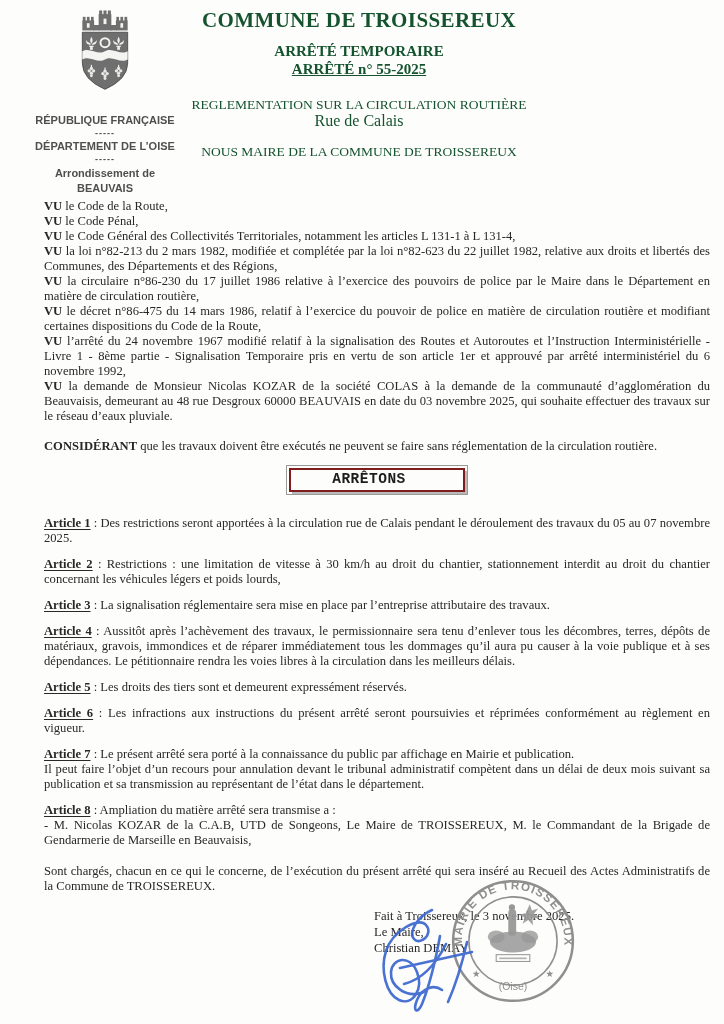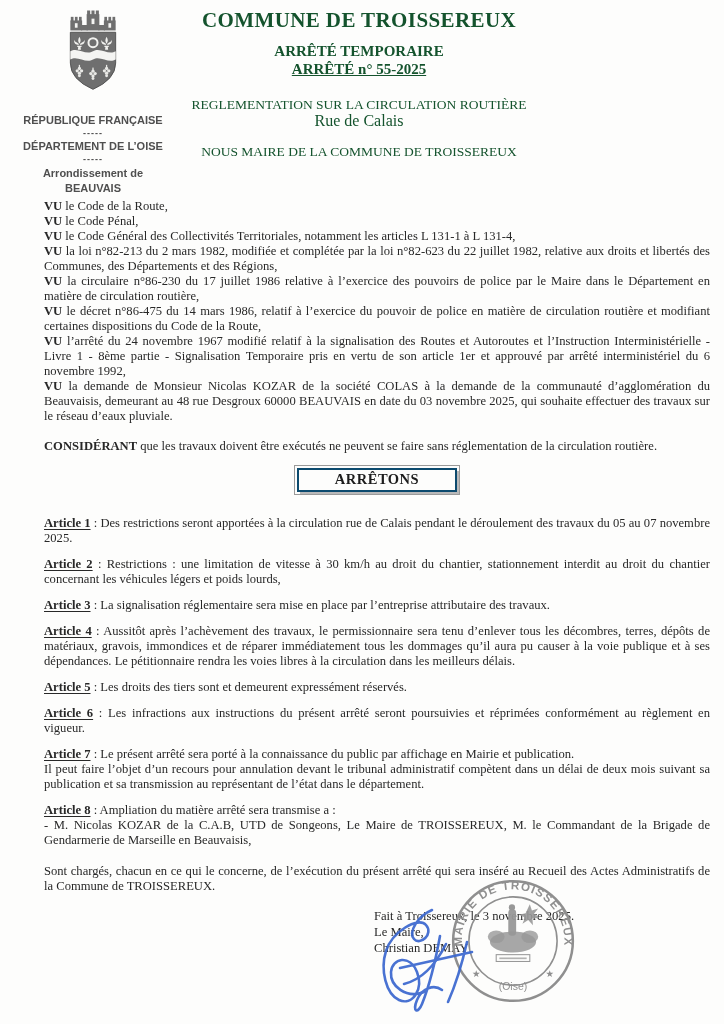--- a/index.html
+++ b/index.html
@@ -3,21 +3,21 @@
 <meta charset="utf-8">
 <style>
   html,body{margin:0;padding:0;background:#e9e9e9;}
   .page{
     position:relative;width:724px;height:1024px;margin:0 auto;
     background:#fdfdfc;overflow:hidden;
     font-family:"Liberation Serif","DejaVu Serif",serif;
     color:#282828;
   }
   
-  .sidebar{position:absolute;left:16px;top:8px;width:154px;text-align:center;z-index:1;}
+  .sidebar{position:absolute;left:28px;top:8px;width:154px;text-align:center;z-index:1;}
   .crest{display:inline-block;}
   .sidebar-text{margin-top:10px;font-family:"Liberation Sans","DejaVu Sans",sans-serif;color:#4f4f4f;}
   .sb-line{font-size:11px;font-weight:bold;line-height:13px;margin:0;}
   .sb-sep{font-size:9px;font-weight:bold;letter-spacing:1px;line-height:11px;margin:1px 0;}
   .sb-arr{font-size:11px;font-weight:bold;line-height:13px;margin:2px 0 0 0;}
   
   .header-main{position:absolute;left:144px;top:8px;width:430px;text-align:center;z-index:1;color:#14532d;}
   .doc-commune{font-size:21px;font-weight:bold;letter-spacing:.4px;margin:0;line-height:24px;}
   .doc-type{font-size:15px;font-weight:bold;margin:11px 0 0 0;line-height:17px;}
   .doc-number{font-size:15px;font-weight:bold;margin:1px 0 0 0;line-height:17px;text-decoration:underline;}
@@ -25,24 +25,24 @@
   .doc-subject-loc{font-size:16px;margin:0;line-height:16px;}
   .doc-authority{font-size:13.5px;margin:15px 0 0 0;line-height:16px;}
   
   .body{position:absolute;left:44px;top:199px;width:666px;z-index:1;font-size:12.6px;line-height:15px;}
   .body p{margin:0;text-align:justify;}
   .recitals p{margin:0;}
   .lead{font-weight:bold;}
   .considerant{margin-top:15px !important;}
   .banner-wrap{text-align:center;margin:14px 0 0 0;}
   .banner{
-    display:inline-block;min-width:108px;padding:2px 24px 3px 24px;
-    border:2px solid #0c4a6e;outline:1px solid #9a9a9a;outline-offset:2px;
+    display:inline-block;min-width:108px;padding:2px 40px 3px 24px;
+    border:2px solid #7f1d1d;outline:1px solid #9a9a9a;outline-offset:2px;
     box-shadow:3px 3px 0 rgba(130,130,130,.55);
-    font-weight:bold;font-size:14.5px;letter-spacing:.5px;color:#1d1d1d;background:#fdfdfc;
+    font-weight:bold;font-size:14.5px;letter-spacing:.5px;color:#1d1d1d;background:#fdfdfc;font-family:Liberation Mono, monospace;
   }
   .art{margin-top:11px !important;}
   .art b,.u{font-weight:bold;text-decoration:underline;text-underline-offset:2px;}
   .art-cont{text-align:justify;}
   .closing{margin-top:16px !important;}
   .sign-block{margin-top:14px;margin-left:330px;line-height:16px;}
   .sign-block div{margin:0;}
   
   .stamp{position:absolute;left:450px;top:878px;z-index:2;}
   .signature{position:absolute;left:374px;top:906px;z-index:3;}

